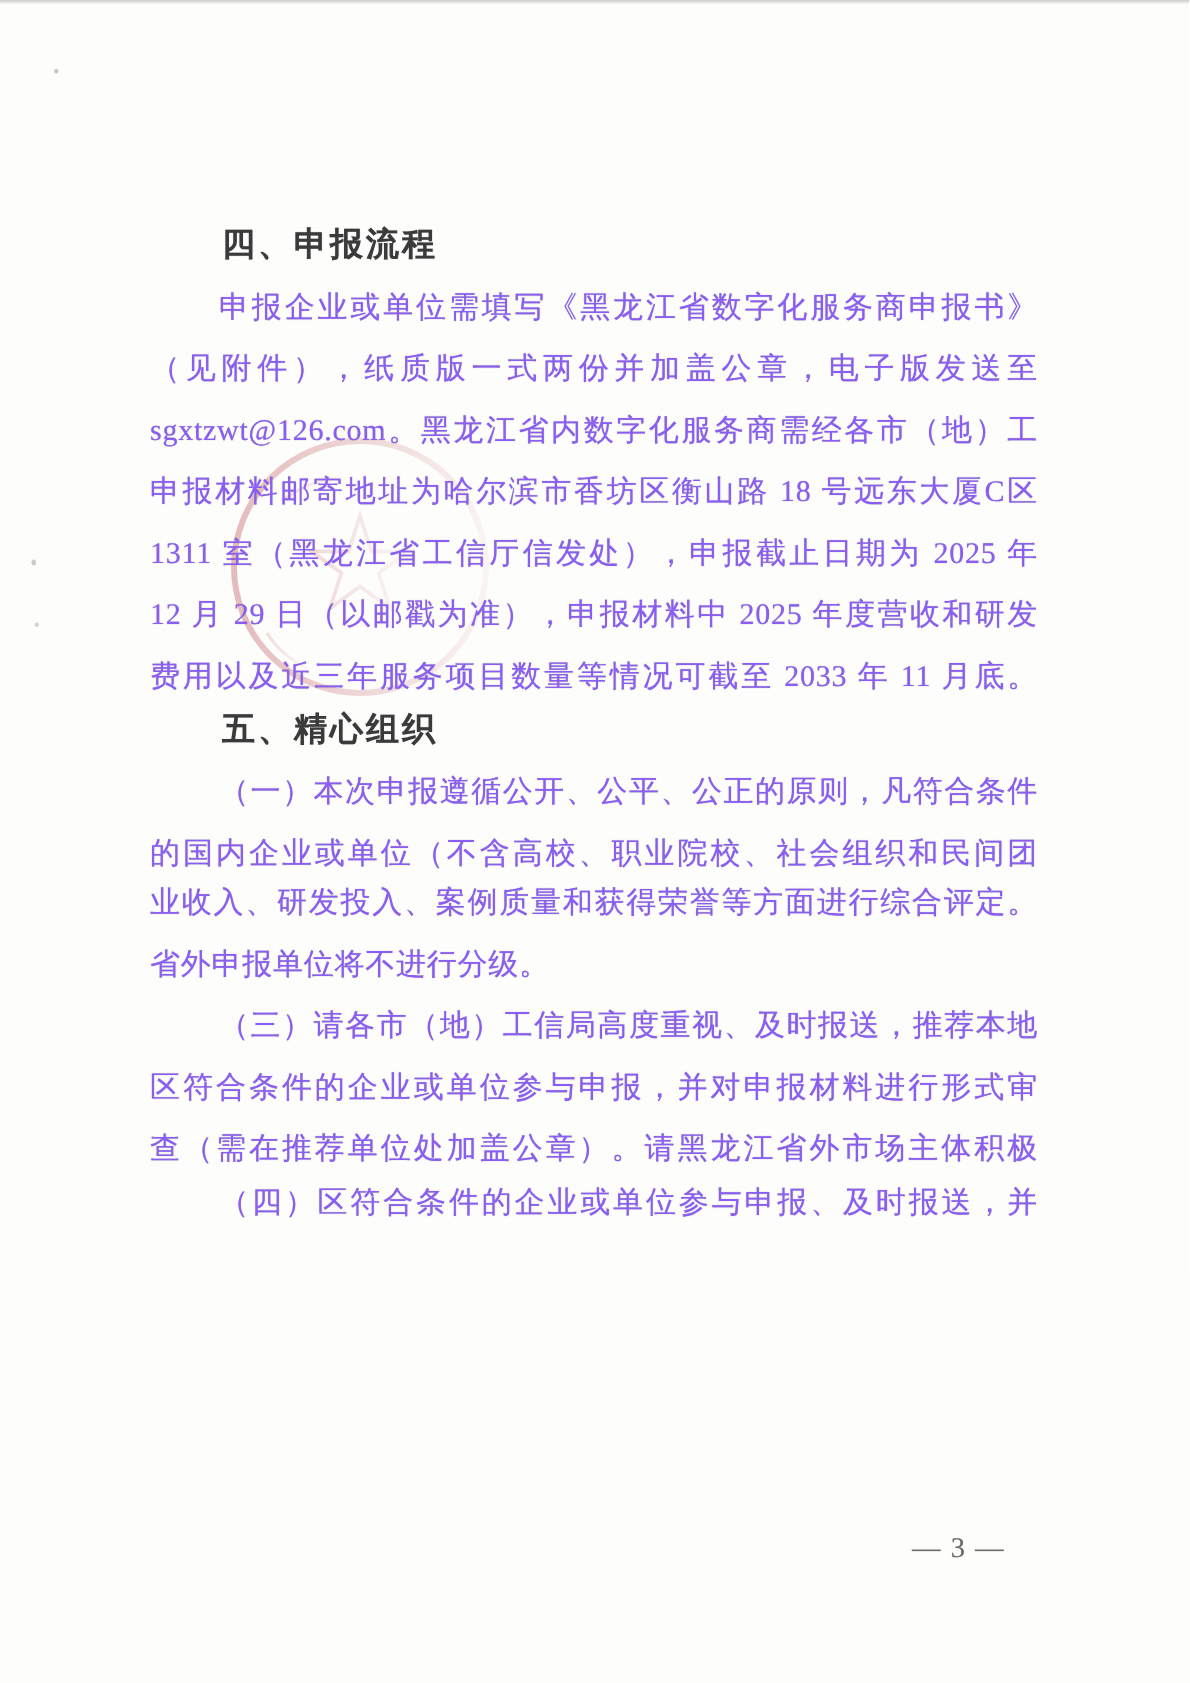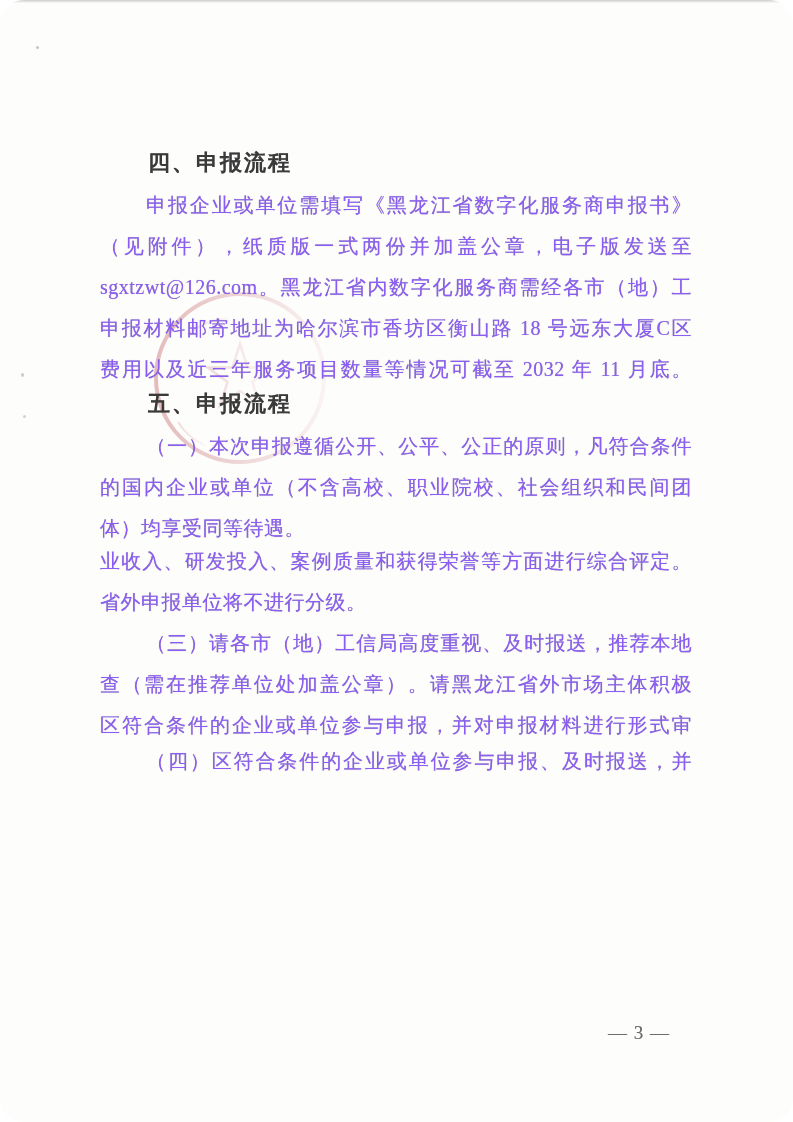--- a/index.html
+++ b/index.html
@@ -4,21 +4,20 @@
 <style>
   html, body { margin: 0; padding: 0; background: #ffffff; }
 
   .page {
     position: relative;
     width: 793px;
     height: 1122px;
     background: #fdfdfc;
     overflow: hidden;
     font-family: "Liberation Serif", serif;
-    border-radius: 24px;
   }
 
   .scan-edge-top {
     position: absolute;
     top: 0; left: 0; right: 0;
     height: 3px;
     background: linear-gradient(to bottom, rgba(130,130,130,0.40), rgba(255,255,255,0));
     pointer-events: none;
   }
 
@@ -119,40 +118,41 @@
 
   <div class="content">
 
     <div class="heading">四、申报流程</div>
 
     <div class="group-process">
       <div class="line j indent">申报企业或单位需填写《黑龙江省数字化服务商申报书》</div>
       <div class="line j">（见附件），纸质版一式两份并加盖公章，电子版发送至</div>
       <div class="line j">sgxtzwt@126.com。黑龙江省内数字化服务商需经各市（地）工</div>
       <div class="line j">申报材料邮寄地址为哈尔滨市香坊区衡山路 18 号远东大厦C区</div>
-      <div class="line j">费用以及近三年服务项目数量等情况可截至 2032 年 11 月底。</div>
+      <div class="line j">1311 室（黑龙江省工信厅信发处），申报截止日期为 2025 年</div>
+      <div class="line j">12 月 29 日（以邮戳为准），申报材料中 2025 年度营收和研发</div>
+      <div class="line j">费用以及近三年服务项目数量等情况可截至 2033 年 11 月底。</div>
     </div>
 
-    <div class="heading group-requirements-heading">五、申报流程</div>
+    <div class="heading group-requirements-heading">五、精心组织</div>
 
     <div class="group-item1">
       <div class="line j indent">（一）本次申报遵循公开、公平、公正的原则，凡符合条件</div>
       <div class="line j">的国内企业或单位（不含高校、职业院校、社会组织和民间团</div>
-      <div class="line">体）均享受同等待遇。</div>
     </div>
 
     <div class="group-item2">
       <div class="line j">业收入、研发投入、案例质量和获得荣誉等方面进行综合评定。</div>
       <div class="line">省外申报单位将不进行分级。</div>
     </div>
 
     <div class="group-item3">
       <div class="line j indent">（三）请各市（地）工信局高度重视、及时报送，推荐本地</div>
+      <div class="line j">区符合条件的企业或单位参与申报，并对申报材料进行形式审</div>
       <div class="line j">查（需在推荐单位处加盖公章）。请黑龙江省外市场主体积极</div>
-      <div class="line j">区符合条件的企业或单位参与申报，并对申报材料进行形式审</div>
     </div>
 
     <div class="group-item4">
       <div class="line j indent">（四）区符合条件的企业或单位参与申报、及时报送，并</div>
     </div>
 
   </div>
 
   <div class="page-number">— 3 —</div>
 

